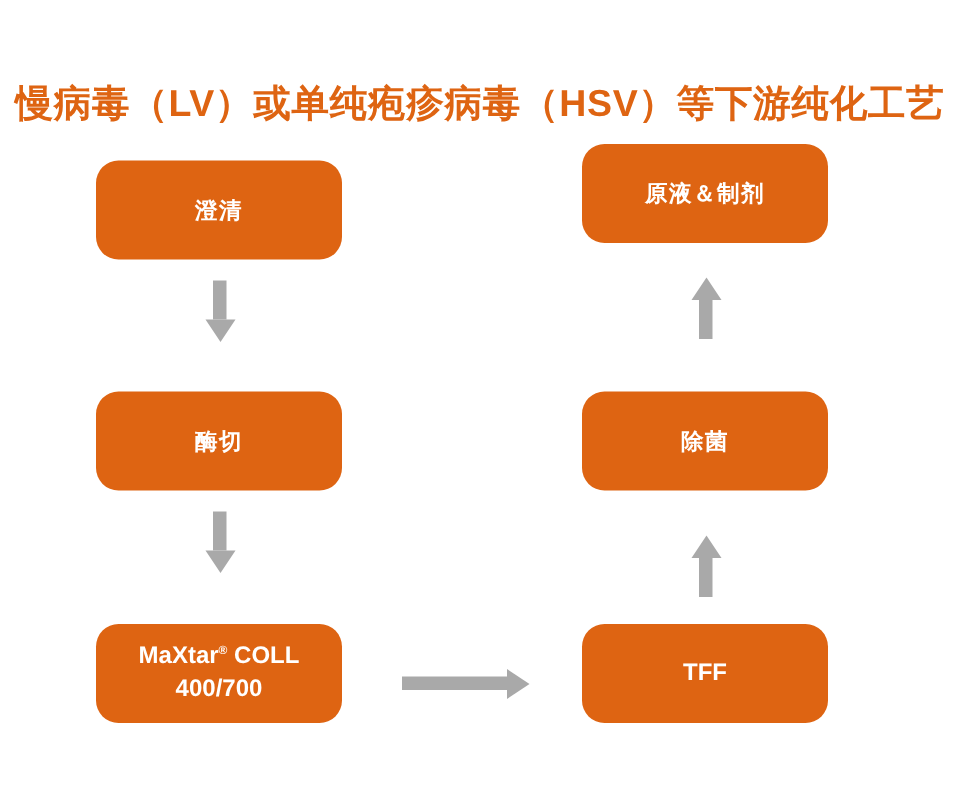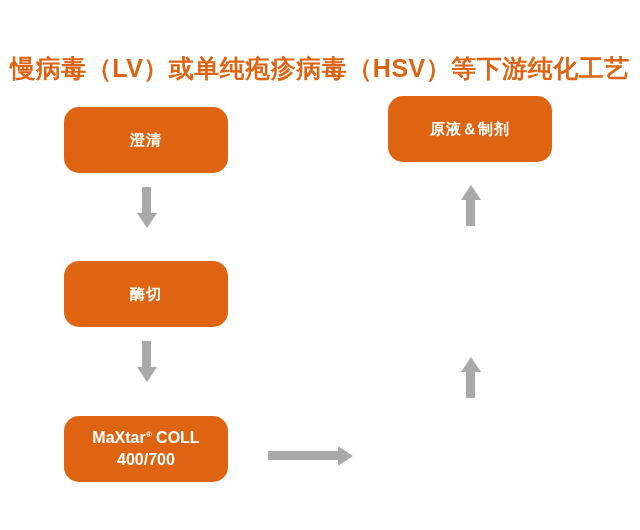--- a/index.html
+++ b/index.html
@@ -133,26 +133,32 @@
       <span>MaXtar</span><sup>®</sup><span> COLL</span><br>
       <span>400/700</span>
     </span>
   </div>
 
   <div class="arrow-h">
     <div class="shaft-h"></div>
     <div class="head-right"></div>
   </div>
 
+  <div class="node small n-tff">
+    <span>TFF</span>
+  </div>
 
   <div class="arrow-v a-up-1">
     <div class="head-up"></div>
     <div class="shaft"></div>
   </div>
 
+  <div class="node n-sterile">
+    <span>除菌</span>
+  </div>
 
   <div class="arrow-v a-up-2">
     <div class="head-up"></div>
     <div class="shaft"></div>
   </div>
 
   <div class="node n-bulk">
     <span>原液＆制剂</span>
   </div>
 

